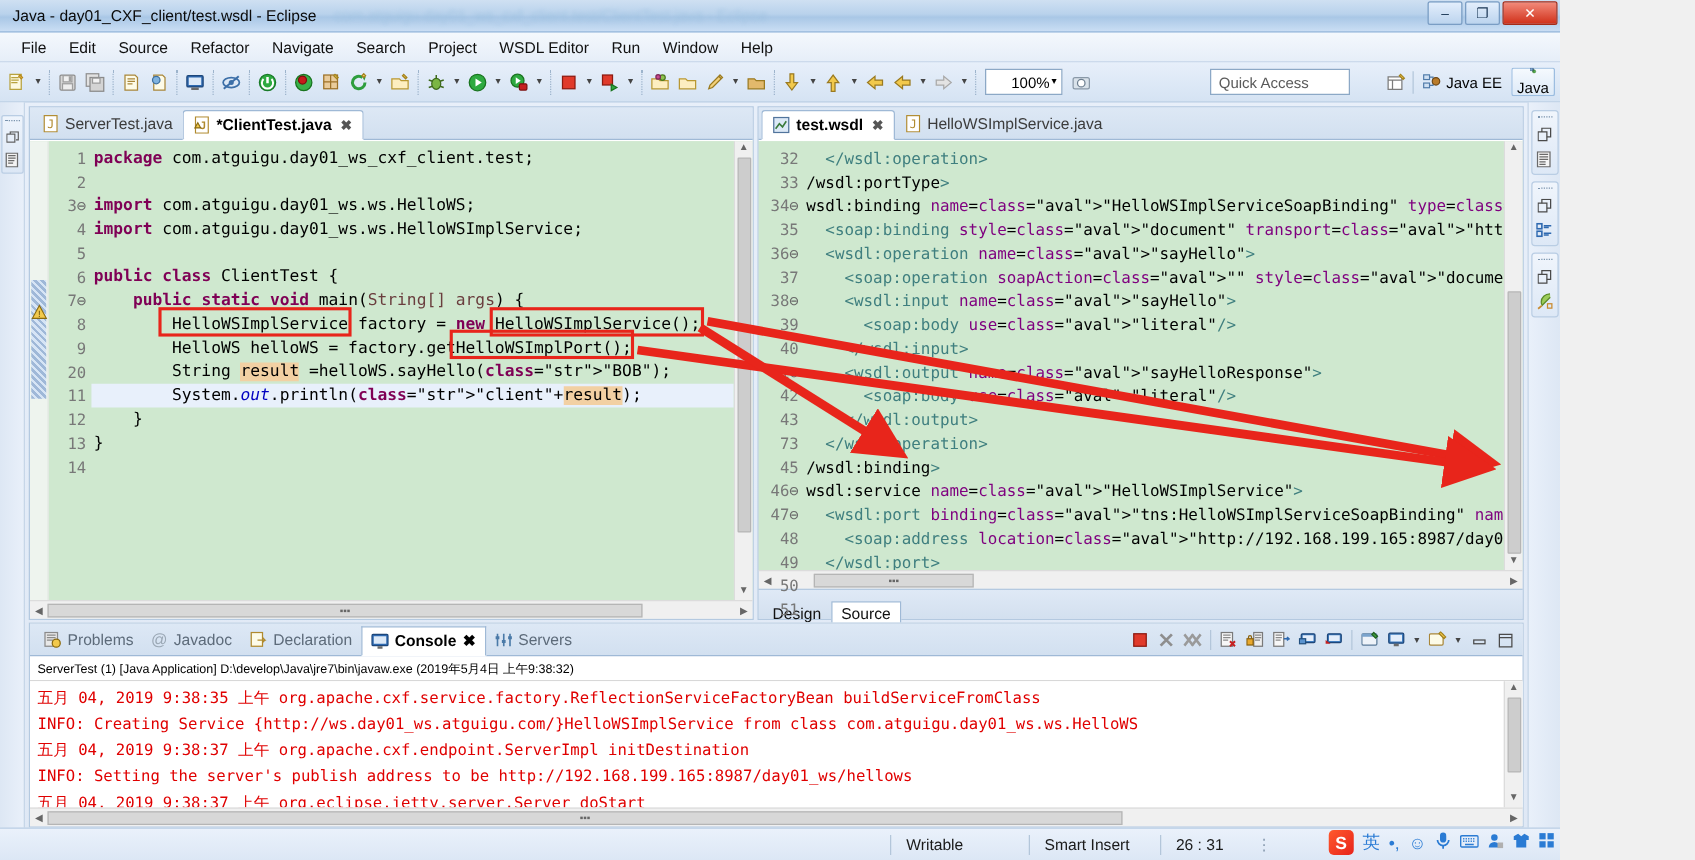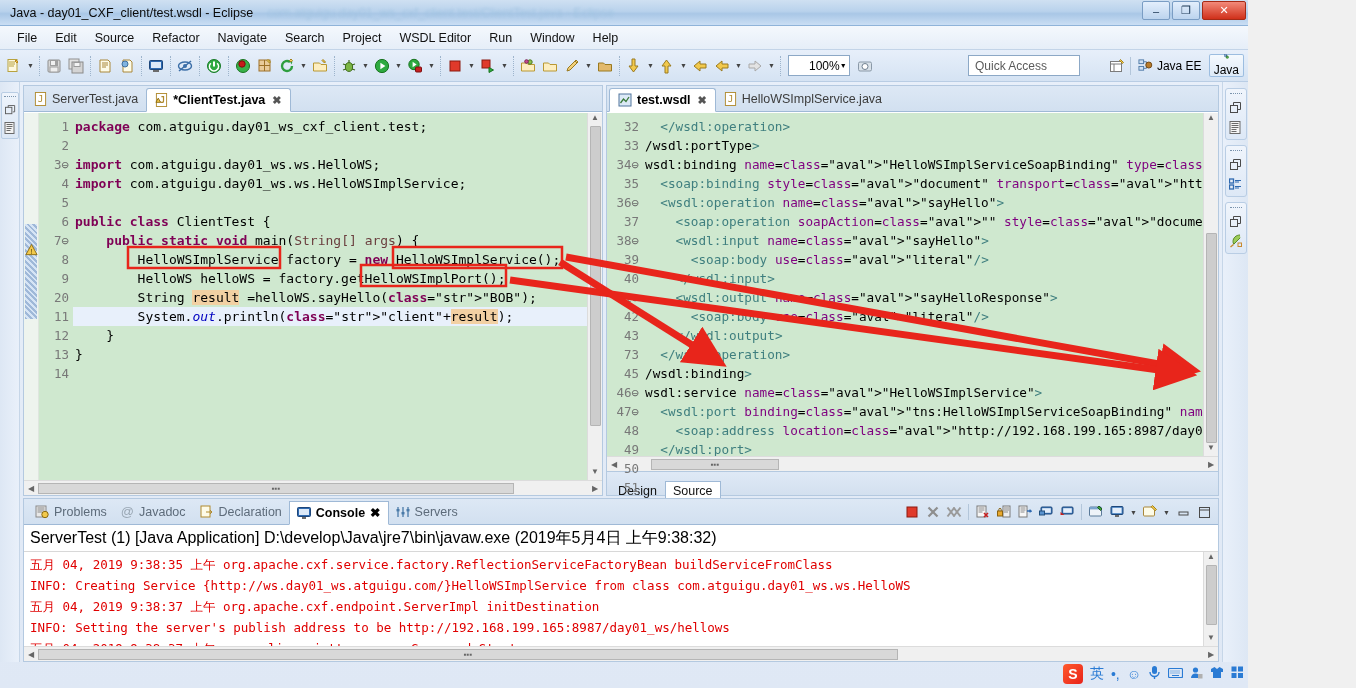--- a/index.html
+++ b/index.html
@@ -259,21 +259,21 @@
     background: linear-gradient(to bottom,#dde8f5,#d2e0f0);
     border-bottom: 1px solid #9fb9d6;
     padding-left: 4px;
     position: relative;
   }
   .ctab { height: 24px; display: flex; align-items: center; gap: 5px; padding: 0 7px; font-size: 12.5px; color: #5d6b7a; }
   .ctab.active { background: #fff; color: #000; font-weight: bold; border: 1px solid #9fb9d6; border-bottom-color: #fff; position: relative; top: 1px; }
   .ctools { position: absolute; right: 4px; top: 2px; display: flex; align-items: center; gap: 1px; }
   .ctool { width: 20px; height: 20px; display: flex; align-items: center; justify-content: center; border-radius: 2px; }
   .consolehead {
-    font-size: 16px; color: #000; padding: 3px 6px 2px;
+    font-size: 10px; color: #000; padding: 3px 6px 2px;
     border-bottom: 1px solid #d8d8d8;
   }
   .consolebody {
     flex: 1; display: flex; min-height: 0;
     background: #fff;
   }
   .clog {
     flex: 1; overflow: hidden;
     font-family: "DejaVu Sans Mono", monospace;
     font-size: 12.5px; line-height: 21px;
@@ -906,20 +906,33 @@
           <svg width="14" height="14" viewBox="0 0 14 14">
               <path d="M11 1c-4 0-7 3-7 6.5 0 1 .3 2 .8 2.7l6.4-6.4" fill="#9ccc5a" stroke="#5a8a28"></path>
               <path d="M4.5 10.5L1.5 13" stroke="#c98a2e" stroke-width="1.4"></path>
               <rect x="9" y="9" width="3.5" height="3.5" fill="none" stroke="#c98a2e"></rect>
             </svg>
         </div>
       </div>
     </div>
   </div>
 
+  <div class="statusbar">
+    <div style="width:700px"></div>
+    <div class="sbsep"></div>
+    <div class="sbitem">Writable</div>
+    <div style="width:40px"></div>
+    <div class="sbsep"></div>
+    <div class="sbitem">Smart Insert</div>
+    <div style="width:12px"></div>
+    <div class="sbsep"></div>
+    <div class="sbitem">26 : 31</div>
+    <div style="width:26px"></div>
+    <div style="color:#8a9cb0;letter-spacing:1px">⋮</div>
+  </div>
 
   <div class="traybar">
     <div class="slogo">S</div>
     <div class="tglyph">英</div>
     <div class="tglyph">•,</div>
     <div class="tglyph">☺</div>
     <div class="tglyph">
       <svg width="13" height="15" viewBox="0 0 13 15">
           <rect x="4" y="1" width="5" height="8" rx="2.5" fill="#2a7bd4"></rect>
           <path d="M2 7a4.5 4.5 0 009 0" stroke="#2a7bd4" fill="none" stroke-width="1.4"></path>

